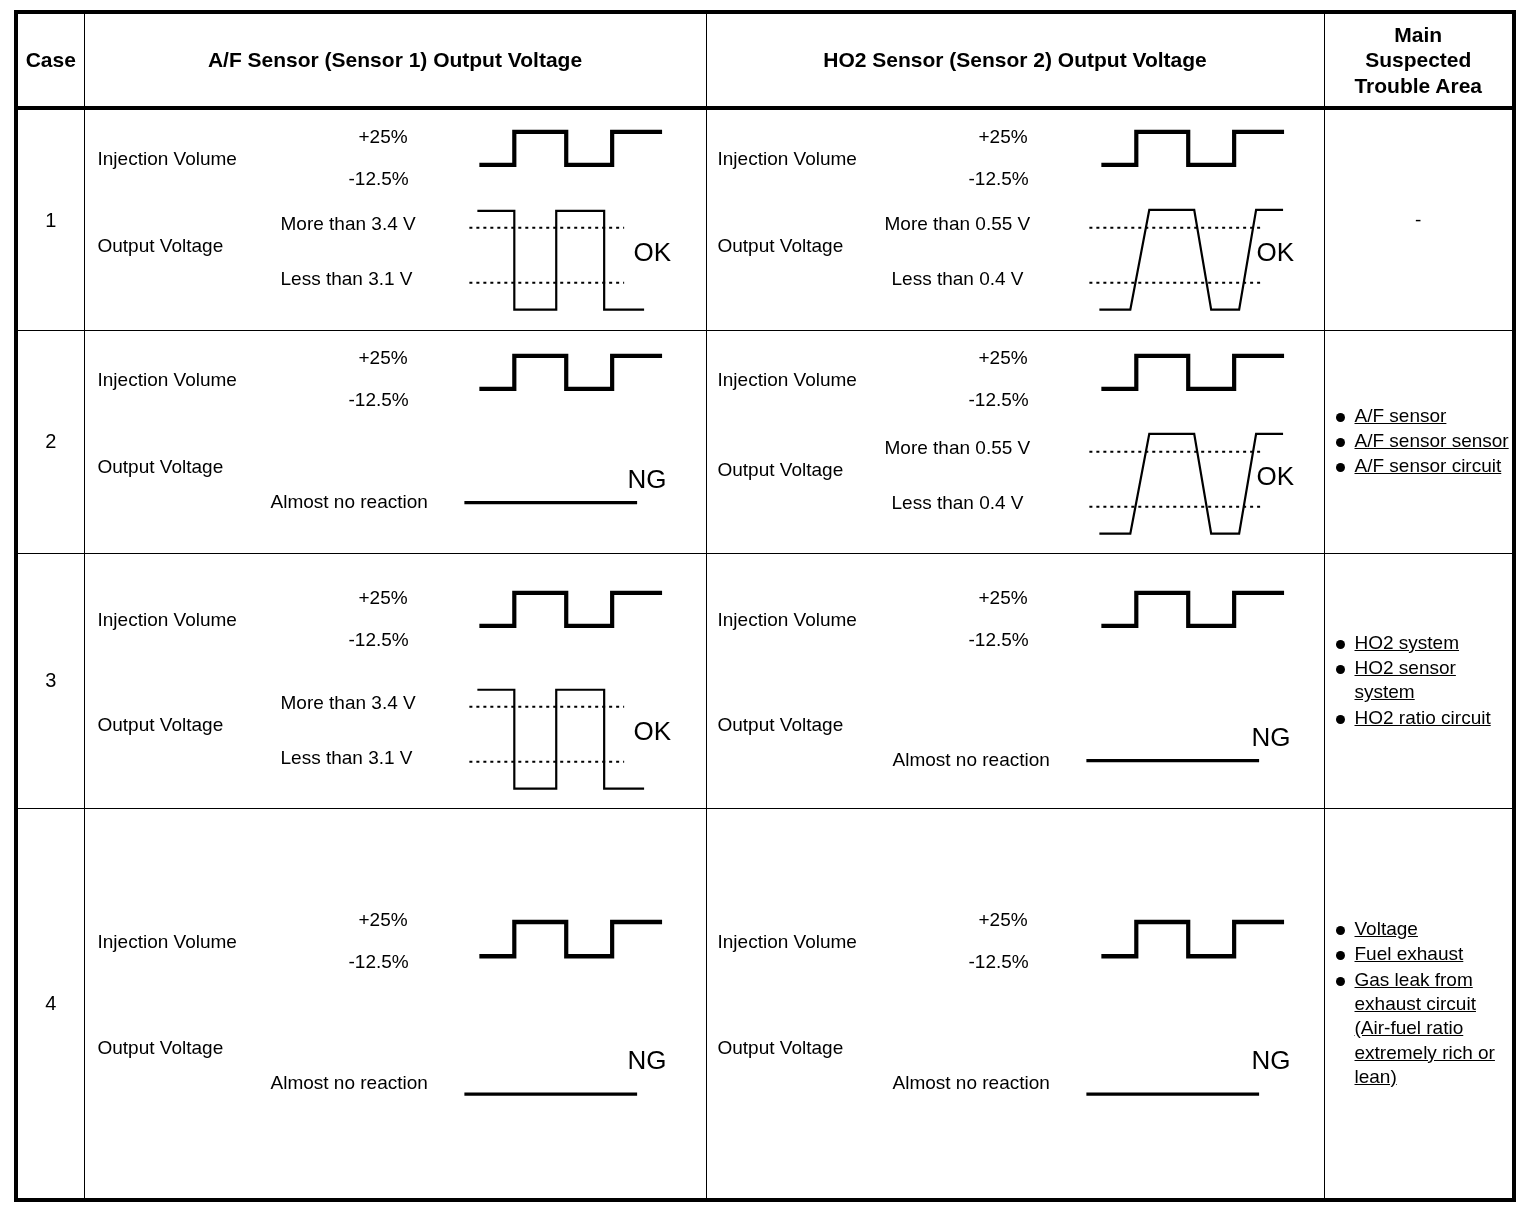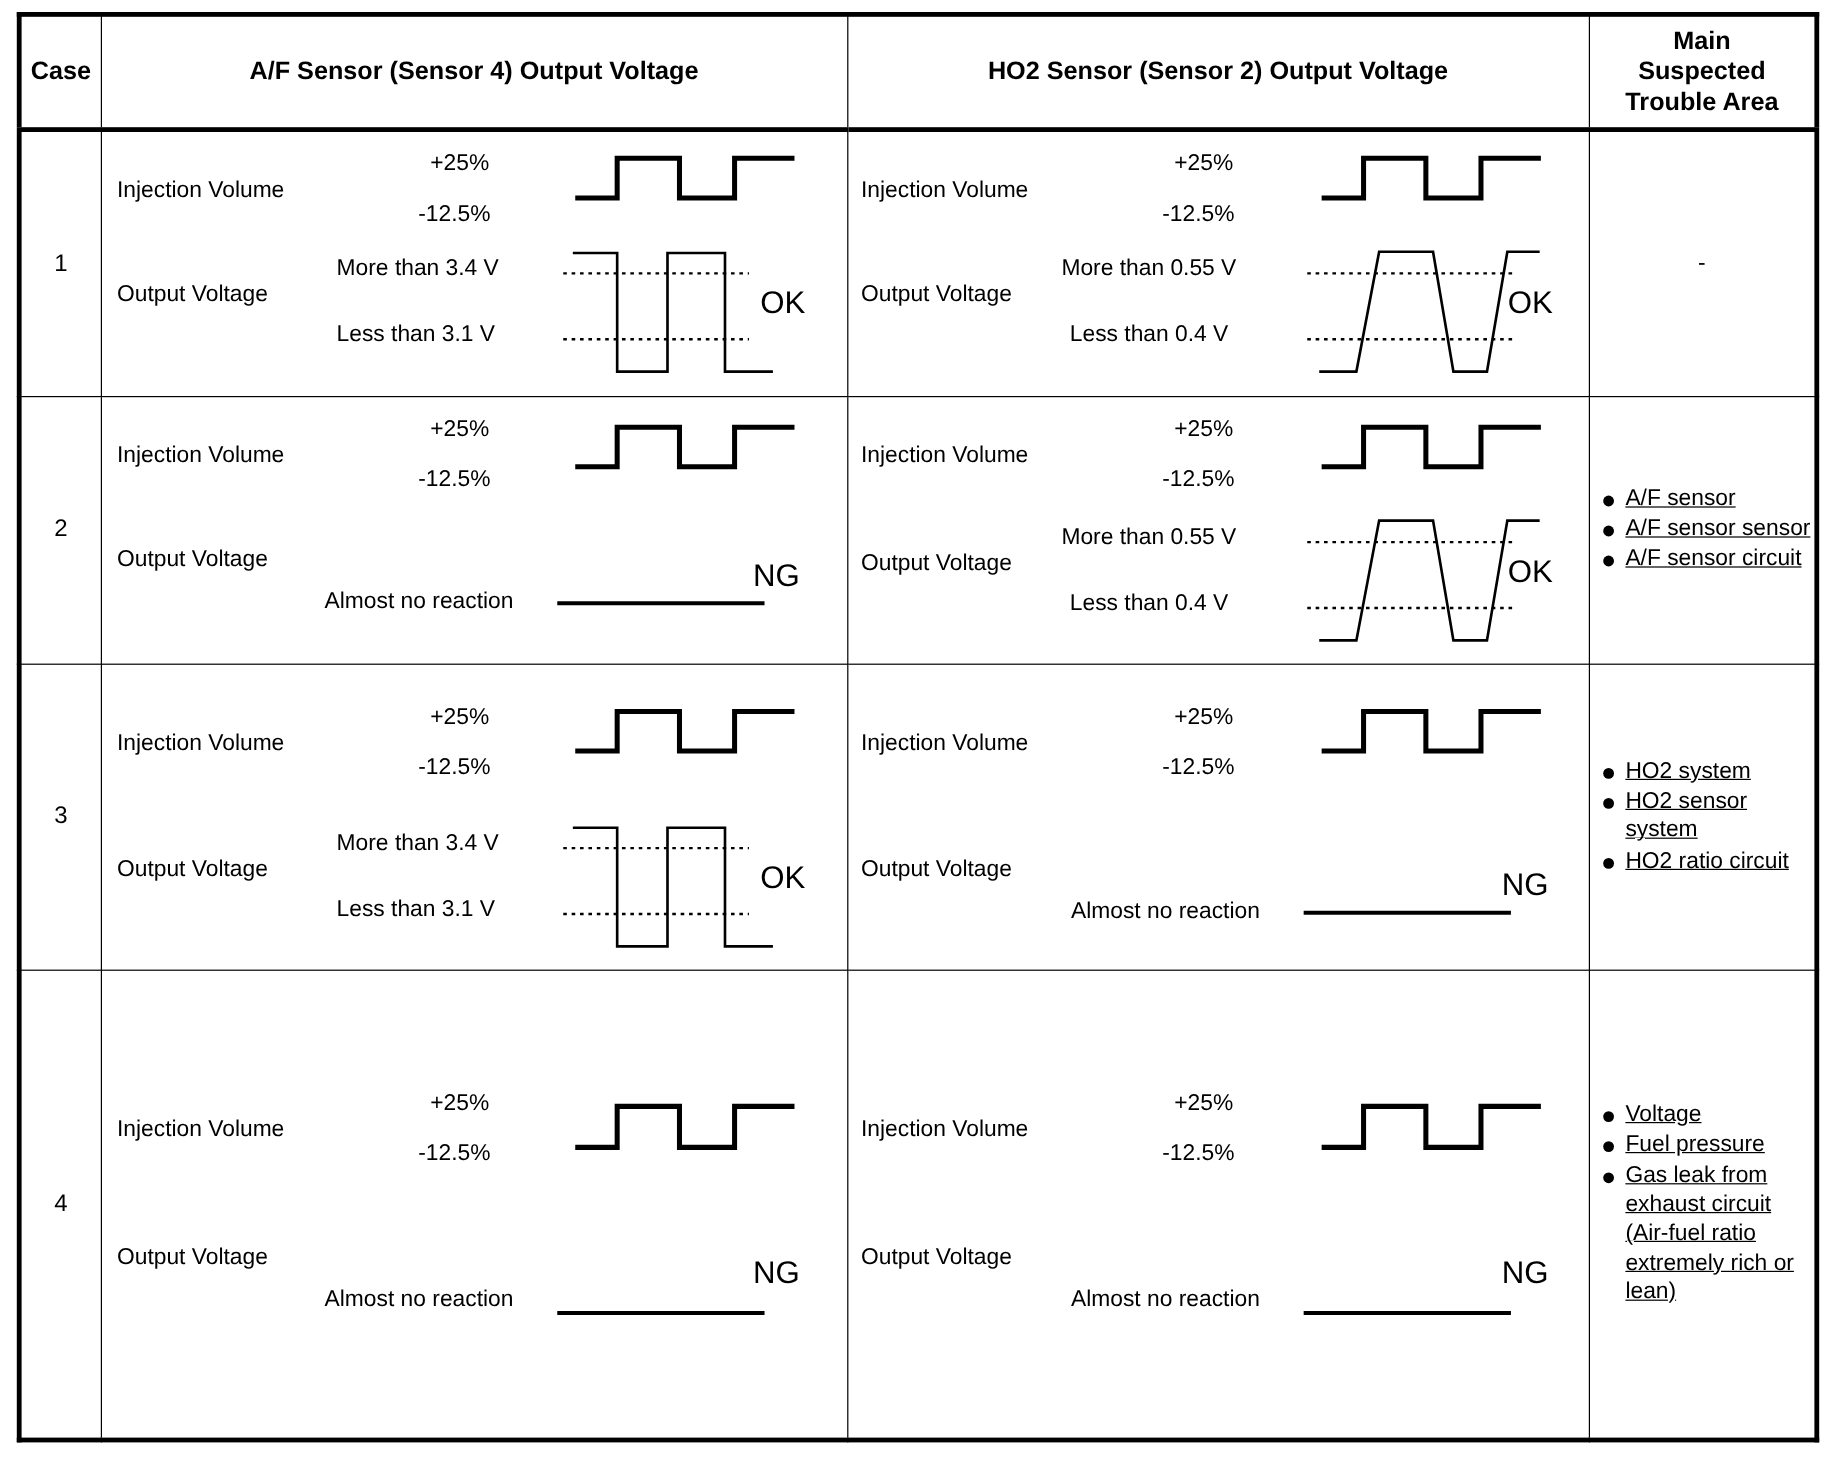--- a/index.html
+++ b/index.html
@@ -126,21 +126,21 @@
     <colgroup>
       <col class="c-case">
         <col class="c-af">
         <col class="c-ho2">
         <col class="c-area">
     </colgroup>
 
     <tbody>
         <tr class="head-row">
       <td class="head-case">Case</td>
-      <td>A/F Sensor (Sensor 4) Output Voltage</td>
+      <td>A/F Sensor (Sensor 1) Output Voltage</td>
       <td>HO2 Sensor (Sensor 2) Output Voltage</td>
       <td class="head-area">
         <div>Main</div>
         <div>Suspected</div>
         <div>Trouble Area</div>
       </td>
     </tr>
 
     <tr style="height:220px;">
       <td class="case-num">1</td>
@@ -303,21 +303,21 @@
           <svg viewBox="0 0 618 375" preserveAspectRatio="none">
             <path class="sig-line sig-thick" d="M395,142 L430,142 L430,109 L482,109 L482,142 L528,142 L528,109 L578,109"></path>
             <path class="flat-line" d="M380,275 L553,275"></path>
           </svg>
         </div>
       </td>
 
       <td class="area-cell">
         <ul class="area-list">
           <li>Voltage</li>
-          <li>Fuel pressure</li>
+          <li>Fuel exhaust</li>
           <li>Gas leak from exhaust circuit (Air-fuel ratio extremely rich or lean)</li>
         </ul>
       </td>
     </tr>
 
   </tbody>
     </table>
 </div>
 
 </body></html>

